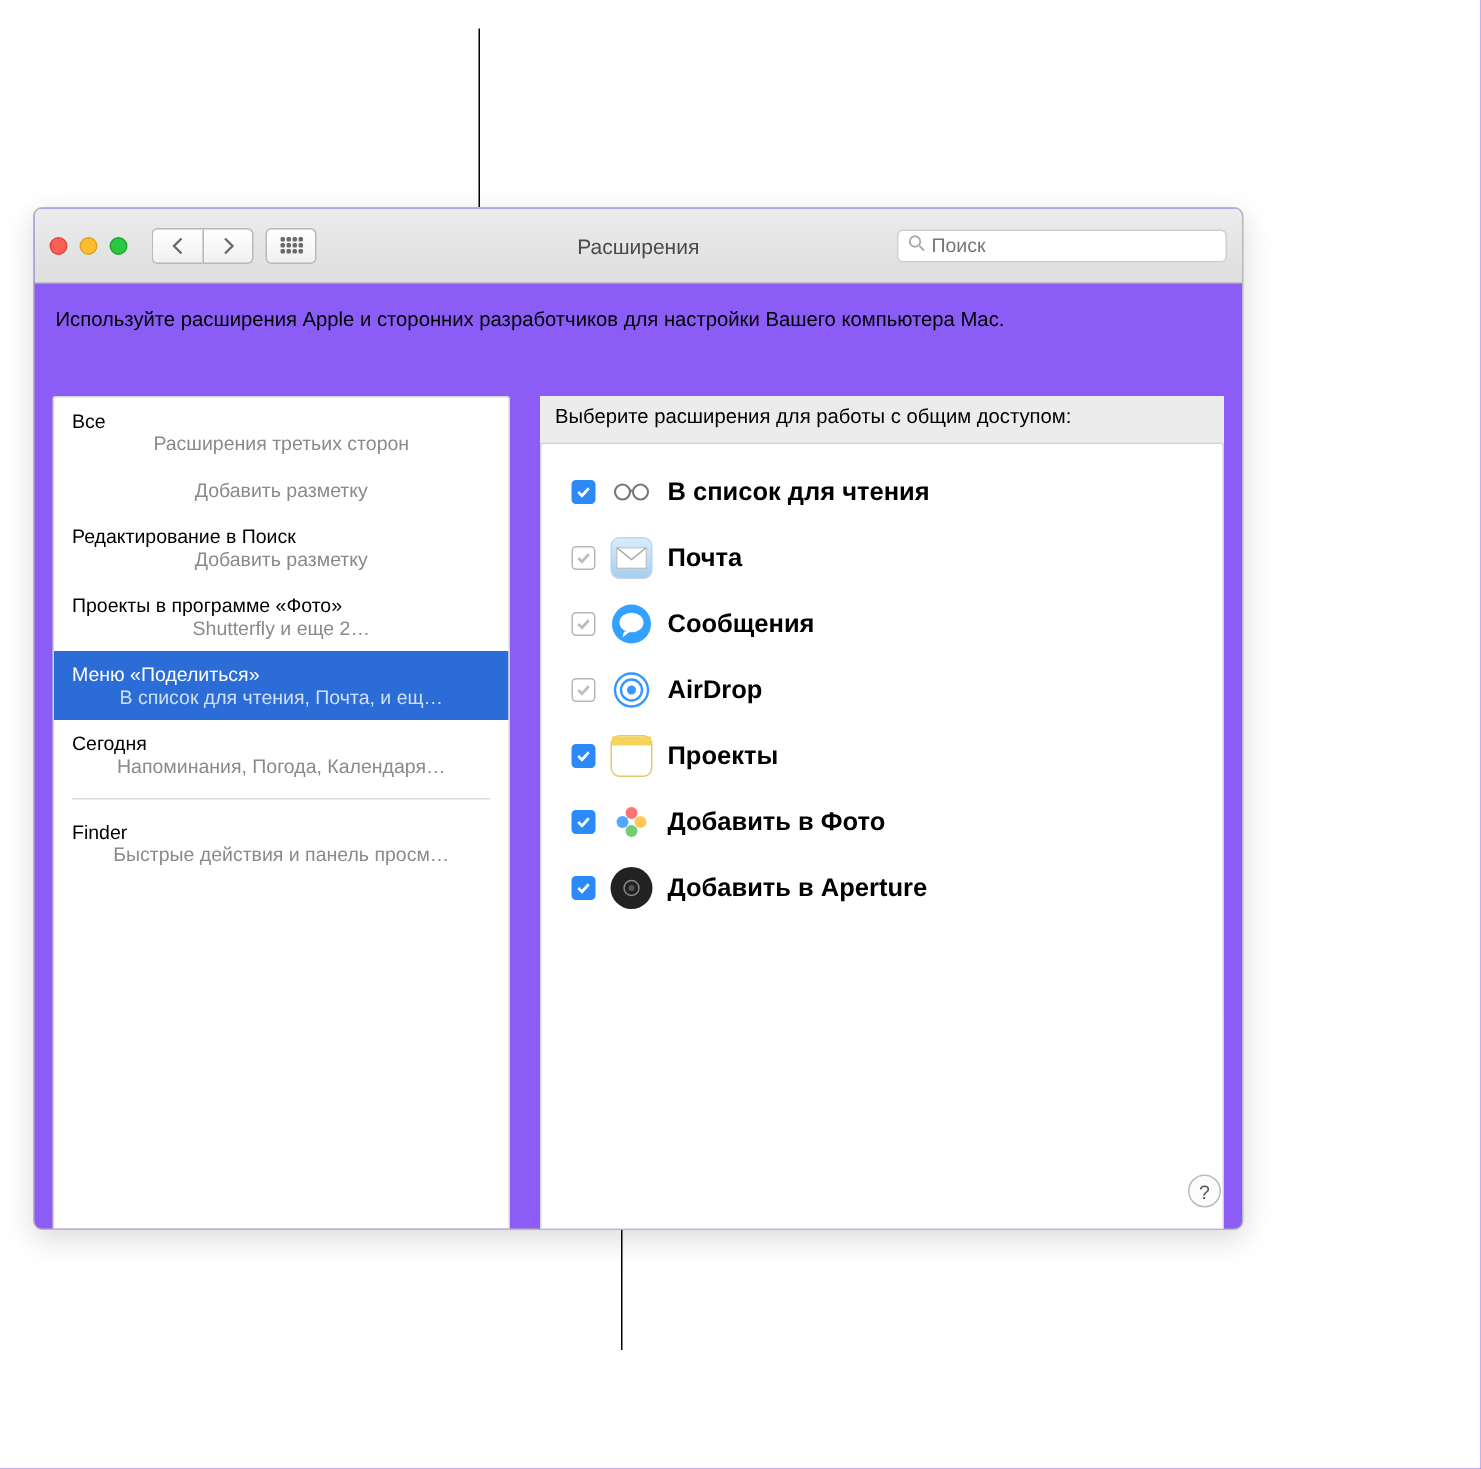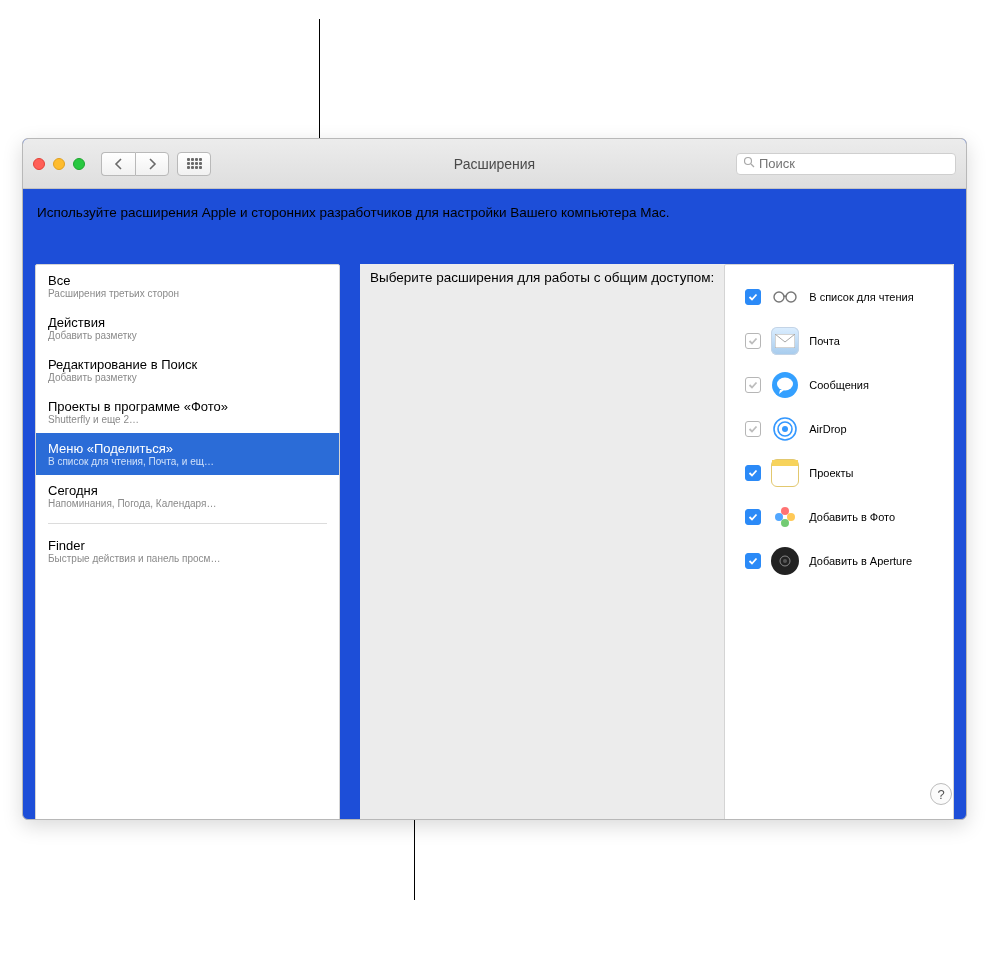--- a/index.html
+++ b/index.html
@@ -18,23 +18,23 @@
     background: #000;
     left: 319px;
   }
   .callout-top { top: 19px; height: 477px; }
   .callout-bottom { top: 700px; left: 414px; height: 200px; }
 
   .window {
     position: absolute;
     left: 22px;
     top: 138px;
-    width: 945px;
+    width: 807px;
     height: 682px;
-    background: #1d4ed8;
+    background: #8b5cf6;
     border: 1px solid #b8b8b8;
     border-radius: 6px;
     box-shadow: 0 6px 20px rgba(0,0,0,0.15);
     overflow: hidden;
   }
 
   .titlebar {
     height: 50px;
     background: linear-gradient(#ececec, #dedede);
     border-bottom: 1px solid #c3c3c3;
@@ -105,30 +105,30 @@
     border:1px solid #d4d4d4;
     border-radius:2px;
     overflow:hidden;
     display:flex; flex-direction:column;
   }
   .sb-item {
     padding: 8px 12px 8px 12px;
     border-bottom: 0px solid #eee;
   }
   .sb-item .sb-title { font-size:13px; color:#000;}
-  .sb-item .sb-sub { font-size:10px; color:#8a8a8a; white-space:nowrap; overflow:hidden; text-overflow:ellipsis; max-width:280px;}
+  .sb-item .sb-sub { font-size:13px; color:#8a8a8a; white-space:nowrap; overflow:hidden; text-overflow:ellipsis; max-width:280px;text-align:center;}
   .sb-item.selected { background:#2b6cd7; }
   .sb-item.selected .sb-title { color:#fff;}
   .sb-item.selected .sb-sub { color:#cfe0f9;}
   .sb-divider { height:1px; background:#dcdcdc; margin:6px 12px;}
 
   .main {
     flex:1;
     background:#ececec;
-    display:flex; flex-direction:row;
+    display:flex; flex-direction:column;
   }
   .main-header {
     font-size:13.5px; padding: 6px 10px 10px 10px; color:#000;
   }
   .ext-list {
     background:#fff;
     border:1px solid #d4d4d4;
     border-radius:2px;
     flex:1;
     padding: 10px 20px;
@@ -148,21 +148,21 @@
   }
   .chk.checked {
     background:#2b8af7; border-color:#2b8af7; color:#fff;
   }
   .ext-icon {
     width:28px; height:28px; border-radius:6px;
     display:flex; align-items:center; justify-content:center;
     font-size:16px;
     flex-shrink:0;
   }
-  .ext-label { font-size:11px; color:#000;}
+  .ext-label { font-size:17px; color:#000;font-weight:bold;}
 
   .help-btn {
     position:absolute; right:14px; bottom:14px;
     width:22px;height:22px;border-radius:50%;
     border:1px solid #bcbcbc; background:#fbfbfb;
     display:flex;align-items:center;justify-content:center;
     font-size:13px;color:#555;
   }
   .ic-mail { background:linear-gradient(#dceeff,#a6cbed); box-shadow: inset 0 0 0 1px #c4d4e6;}
   .ic-notes{background:#fff;border:1px solid #e2c86f;position:relative;}
@@ -228,21 +228,20 @@
   <div class="desc-bar">Используйте расширения Apple и сторонних разработчиков для настройки Вашего компьютера Mac.</div>
 
   <div class="content">
 
     <div class="sidebar" id="sidebar">
         <div class="sb-item">
           <div class="sb-title">Все</div>
           <div class="sb-sub">Расширения третьих сторон</div>
         </div>
         <div class="sb-item">
-          <div class="sb-title">Действия</div>
           <div class="sb-sub">Добавить разметку</div>
         </div>
         <div class="sb-item">
           <div class="sb-title">Редактирование в Поиск</div>
           <div class="sb-sub">Добавить разметку</div>
         </div>
         <div class="sb-item">
           <div class="sb-title">Проекты в программе «Фото»</div>
           <div class="sb-sub">Shutterfly и еще 2…</div>
         </div>

